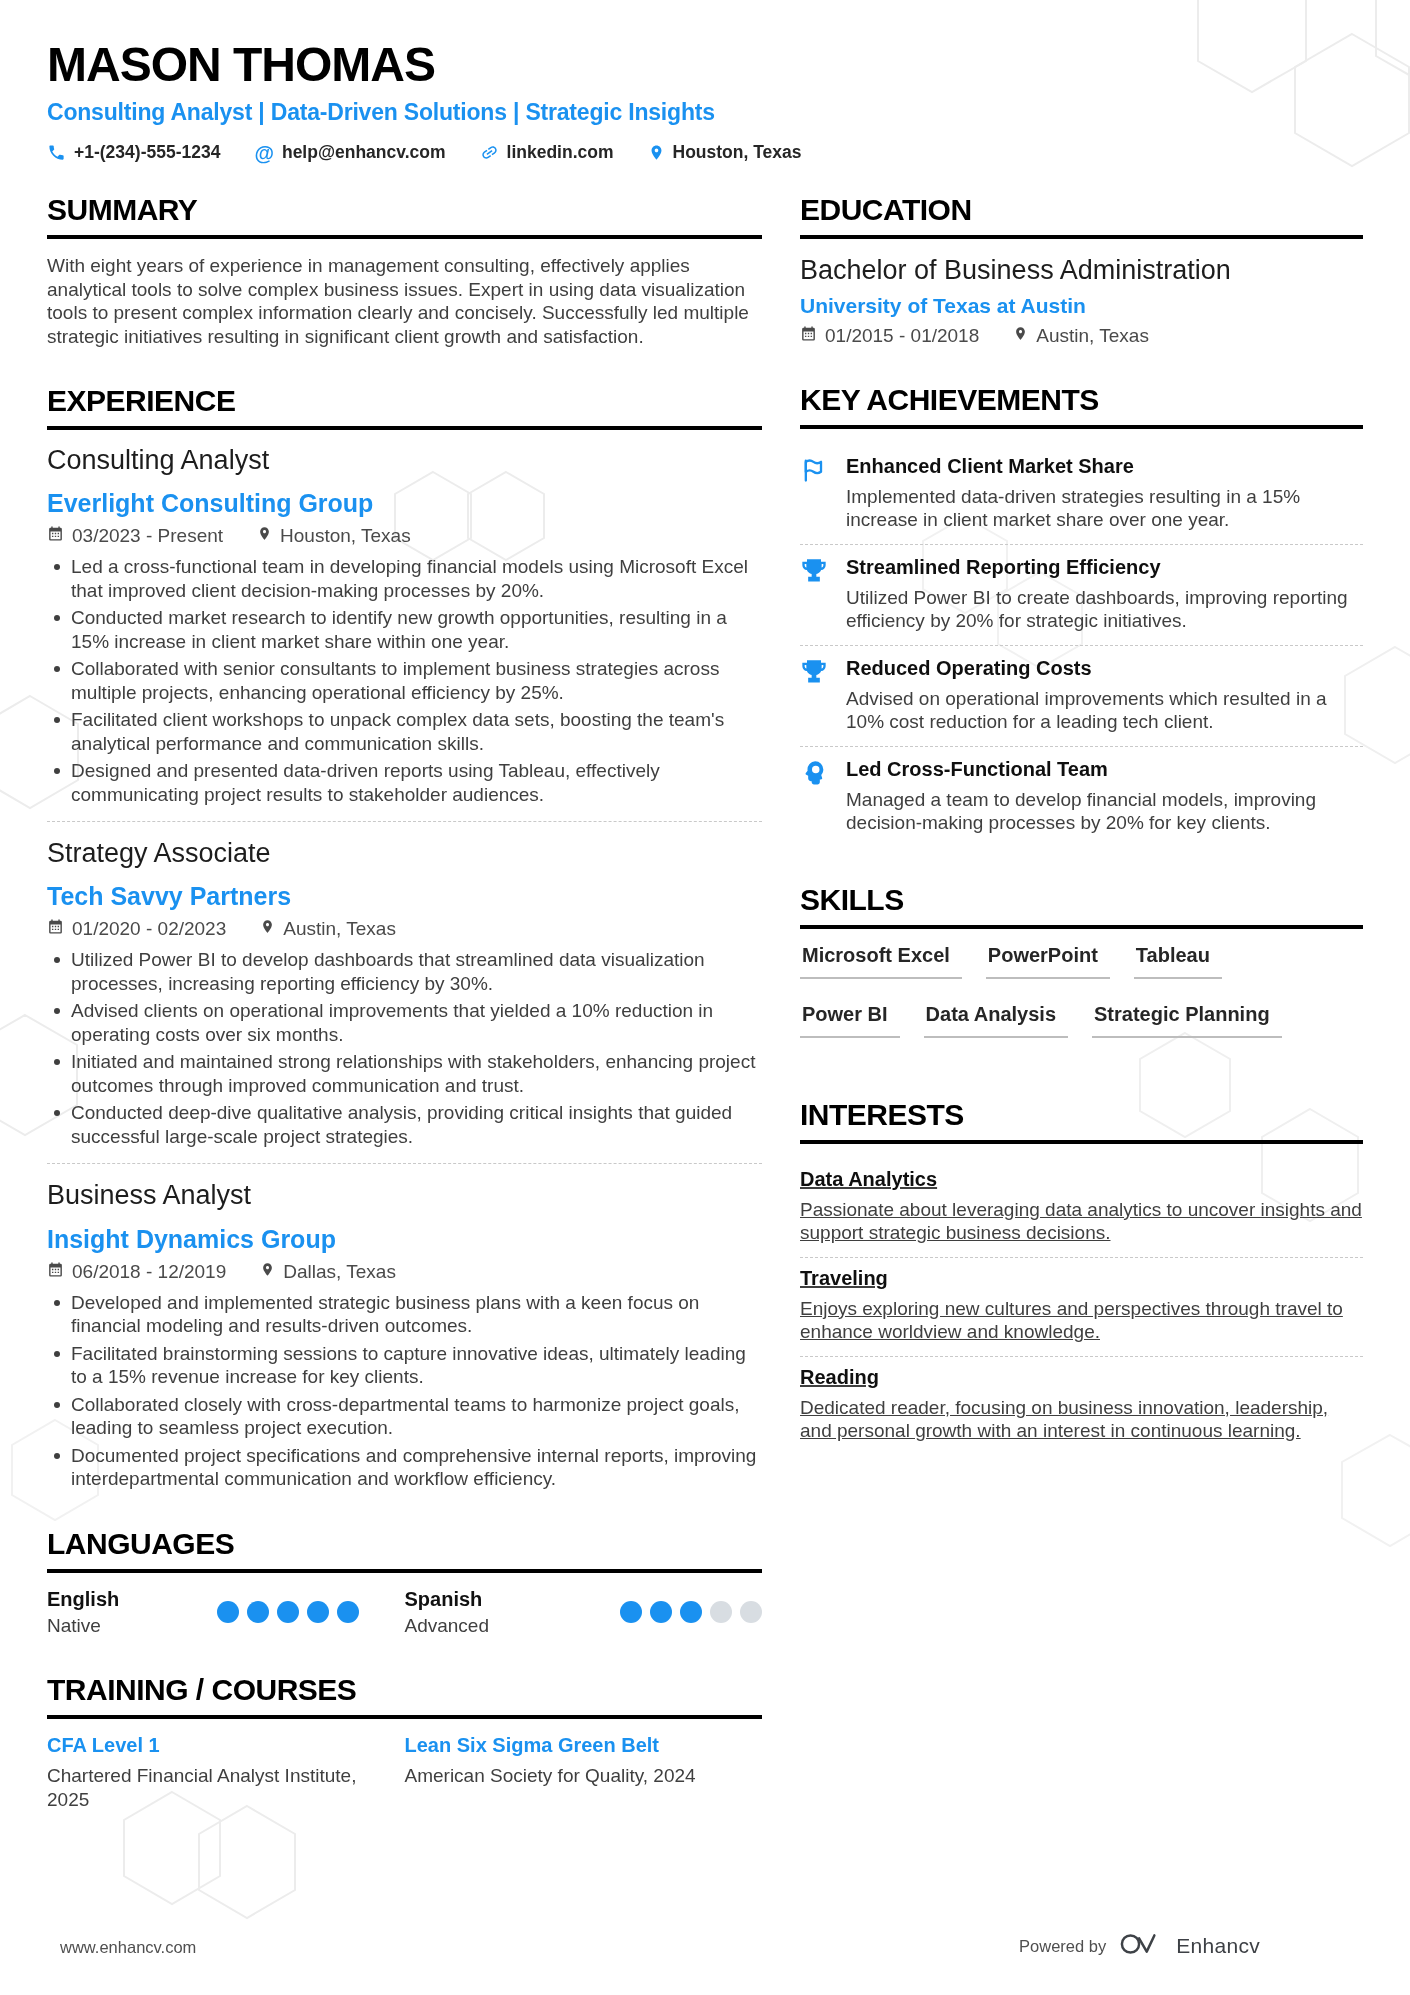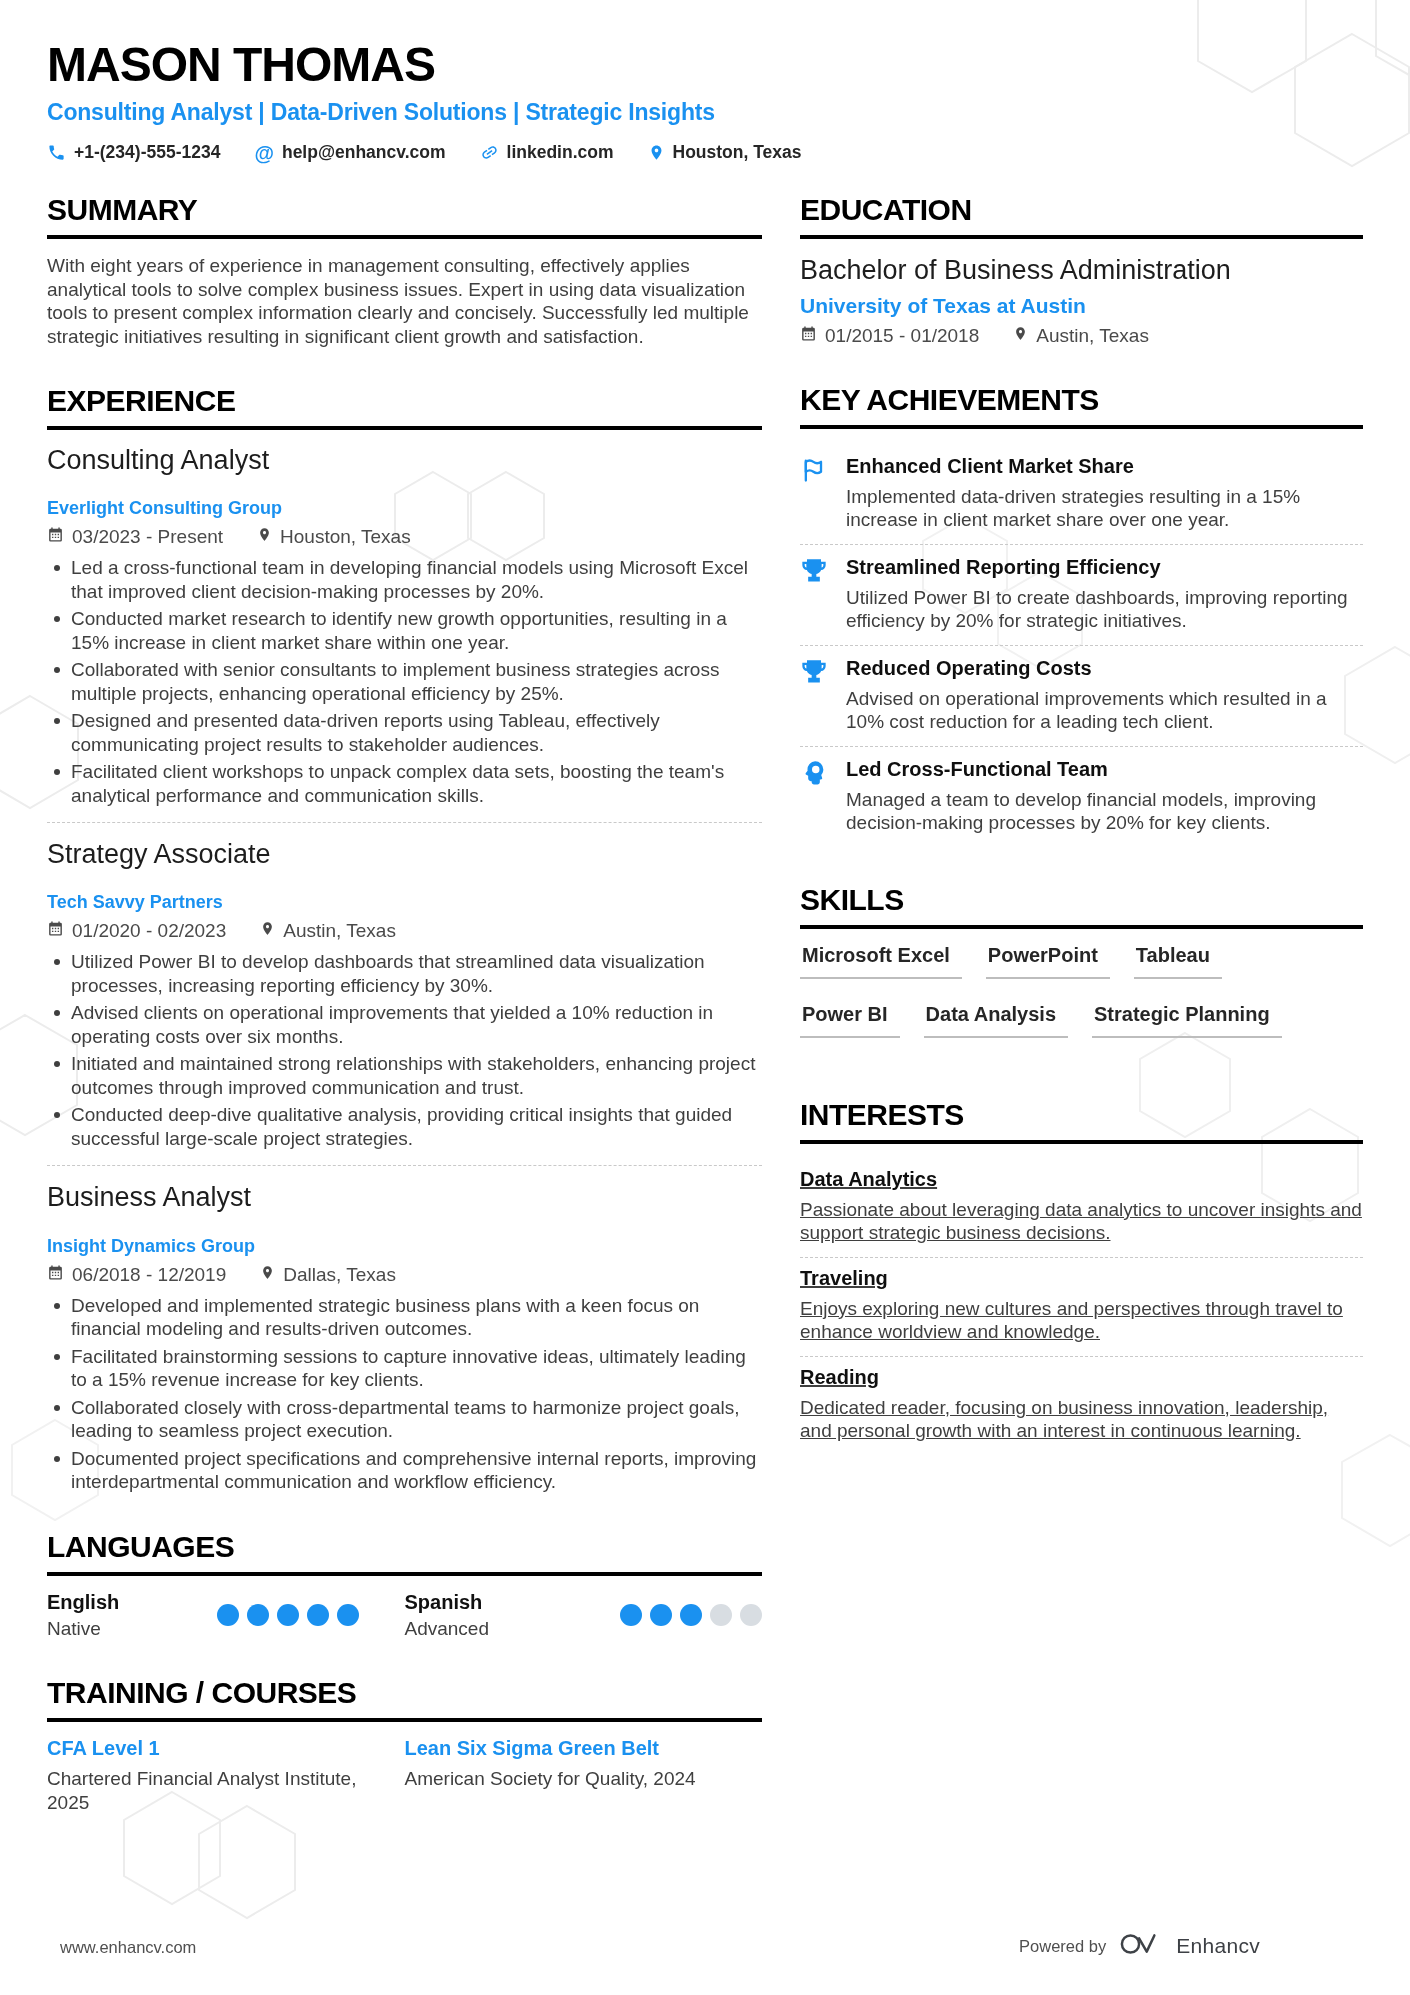--- a/index.html
+++ b/index.html
@@ -22,21 +22,21 @@
 
   .section{margin-top:36px;}
   .section:first-child{margin-top:0;}
   .sec-head{font-size:30px;font-weight:700;color:#000;letter-spacing:-0.5px;line-height:1.1;padding-bottom:9px;border-bottom:4px solid #000;margin-bottom:15px;}
 
   .body-text{font-size:19px;line-height:23.5px;color:#3f3f3f;}
 
   
   .job + .job{border-top:1px dashed #c9c9c9;margin-top:15px;padding-top:16px;}
   .job-title{font-size:27px;font-weight:400;color:#1d1d1d;line-height:1.15;}
-  .job-company{font-size:18px;font-weight:700;color:#1a91f0;margin-top:22px;}
+  .job-company{font-size:25px;font-weight:700;color:#1a91f0;margin-top:13px;}
   .meta-row{display:flex;align-items:center;gap:34px;margin-top:7px;font-size:19px;color:#4a4a4a;}
   .meta-item{display:flex;align-items:center;gap:8px;}
   ul.bullets{list-style:none;margin:8px 0 0 0;padding:0;}
   ul.bullets li{position:relative;padding-left:24px;margin-bottom:4px;font-size:19px;line-height:23.5px;color:#3f3f3f;}
   ul.bullets li::before{content:"";position:absolute;left:7px;top:9px;width:6px;height:6px;border-radius:50%;background:#3f3f3f;}
 
   
   .lang-row{display:flex;margin-top:4px;}
   .lang-item{width:50%;box-sizing:border-box;display:flex;align-items:center;justify-content:space-between;}
   .lang-item.first{padding-right:46px;}
@@ -166,22 +166,22 @@
               <span><svg width="15" height="17" viewBox="0 0 24 24">
                     <path fill="#4a4a4a" d="M12 2C8.13 2 5 5.13 5 9c0 5.25 7 13 7 13s7-7.75 7-13c0-3.87-3.13-7-7-7zm0 9.5c-1.38 0-2.5-1.12-2.5-2.5s1.12-2.5 2.5-2.5 2.5 1.12 2.5 2.5-1.12 2.5-2.5 2.5z"></path>
                   </svg></span>
               <span>Houston, Texas</span>
             </span>
           </div>
           <ul class="bullets">
             <li>Led a cross-functional team in developing financial models using Microsoft Excel that improved client decision-making processes by 20%.</li>
             <li>Conducted market research to identify new growth opportunities, resulting in a 15% increase in client market share within one year.</li>
             <li>Collaborated with senior consultants to implement business strategies across multiple projects, enhancing operational efficiency by 25%.</li>
+            <li>Facilitated client workshops to unpack complex data sets, boosting the team's analytical performance and communication skills.</li>
             <li>Designed and presented data-driven reports using Tableau, effectively communicating project results to stakeholder audiences.</li>
-            <li>Facilitated client workshops to unpack complex data sets, boosting the team's analytical performance and communication skills.</li>
           </ul>
         </div>
 
         <div class="job">
           <div class="job-title">Strategy Associate</div>
           <div class="job-company">Tech Savvy Partners</div>
           <div class="meta-row">
             <span class="meta-item">
               <span><svg width="17" height="17" viewBox="0 0 24 24">
                     <path fill="#4a4a4a" d="M19 4h-1V2h-2v2H8V2H6v2H5a2 2 0 0 0-2 2v14a2 2 0 0 0 2 2h14a2 2 0 0 0 2-2V6a2 2 0 0 0-2-2zm0 16H5V9h14v11zM7 11h2v2H7v-2zm4 0h2v2h-2v-2zm4 0h2v2h-2v-2zM7 15h2v2H7v-2zm4 0h2v2h-2v-2zm4 0h2v2h-2v-2z"></path>

